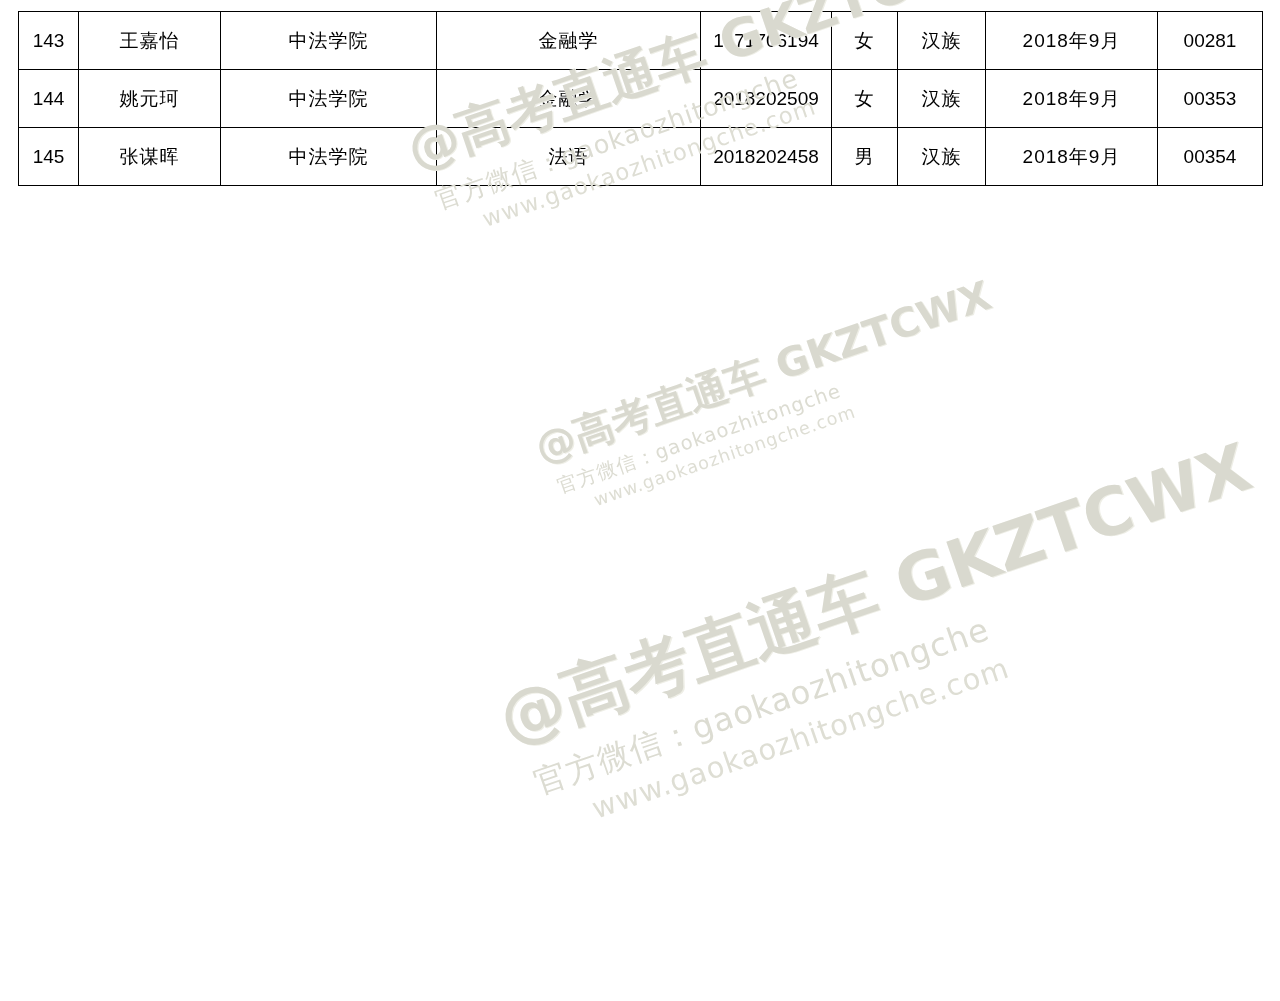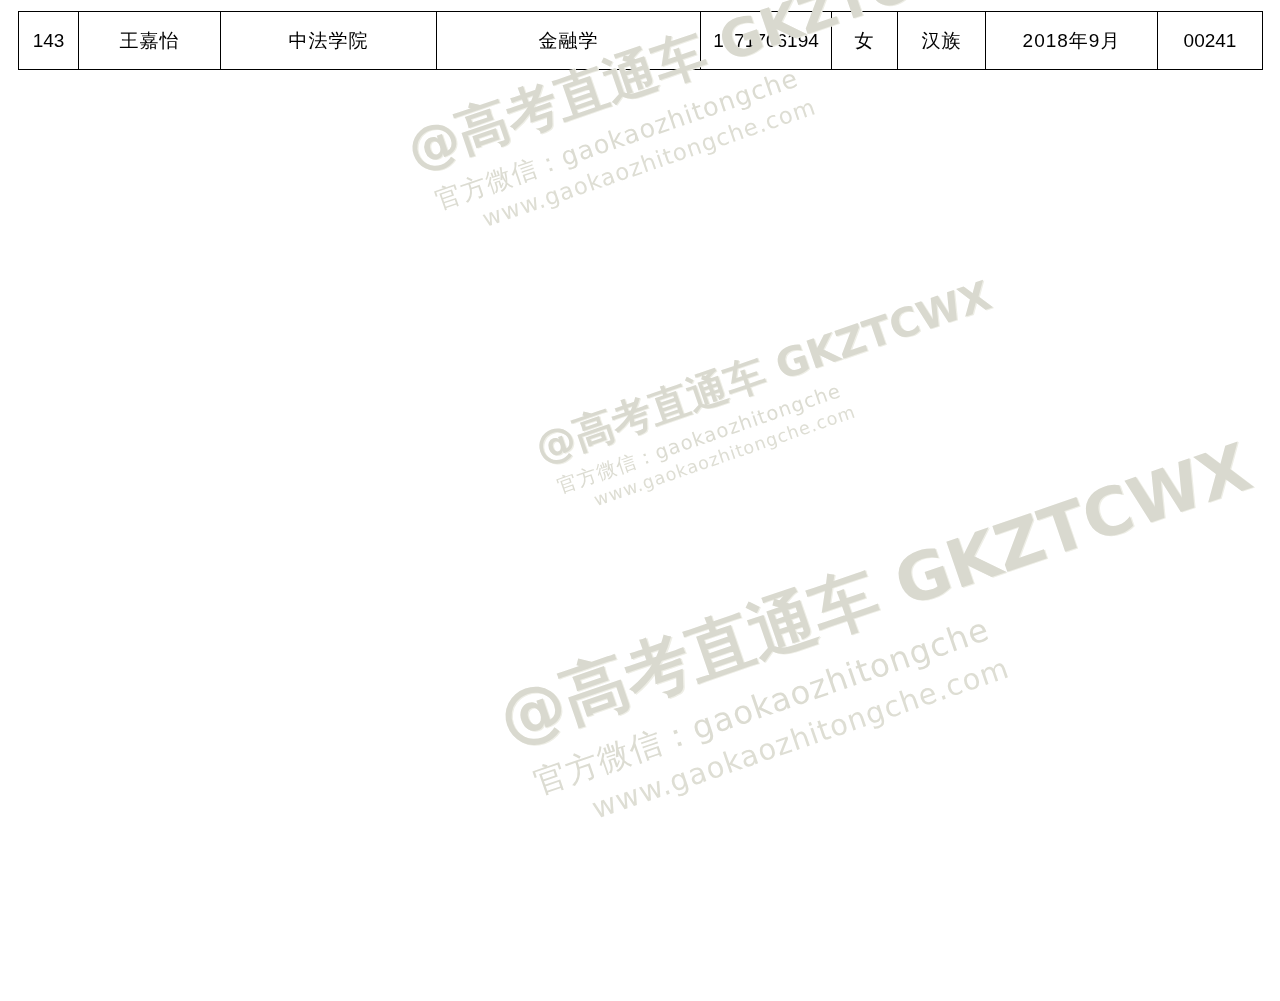--- a/index.html
+++ b/index.html
@@ -142,21 +142,43 @@
     <tbody>
       <tr>
         <td class="num">143</td>
         <td class="cn">王嘉怡</td>
         <td class="cn">中法学院</td>
         <td class="cn">金融学</td>
         <td class="num">1671706194</td>
         <td class="cn">女</td>
         <td class="cn">汉族</td>
         <td class="cn">2018年9月</td>
-        <td class="num">00241</td>
+        <td class="num">00281</td>
+      </tr>
+      <tr>
+        <td class="num">144</td>
+        <td class="cn">姚元珂</td>
+        <td class="cn">中法学院</td>
+        <td class="cn">金融学</td>
+        <td class="num">2018202509</td>
+        <td class="cn">女</td>
+        <td class="cn">汉族</td>
+        <td class="cn">2018年9月</td>
+        <td class="num">00353</td>
+      </tr>
+      <tr>
+        <td class="num">145</td>
+        <td class="cn">张谋晖</td>
+        <td class="cn">中法学院</td>
+        <td class="cn">法语</td>
+        <td class="num">2018202458</td>
+        <td class="cn">男</td>
+        <td class="cn">汉族</td>
+        <td class="cn">2018年9月</td>
+        <td class="num">00354</td>
       </tr>
     </tbody>
   </table>
 
   <div class="watermark" id="wm-1">
     <span class="wm-block wm-line1">@高考直通车  GKZTCWX</span>
     <span class="wm-block wm-line2">官方微信：gaokaozhitongche</span>
     <span class="wm-block wm-line3">www.gaokaozhitongche.com</span>
   </div>
 

